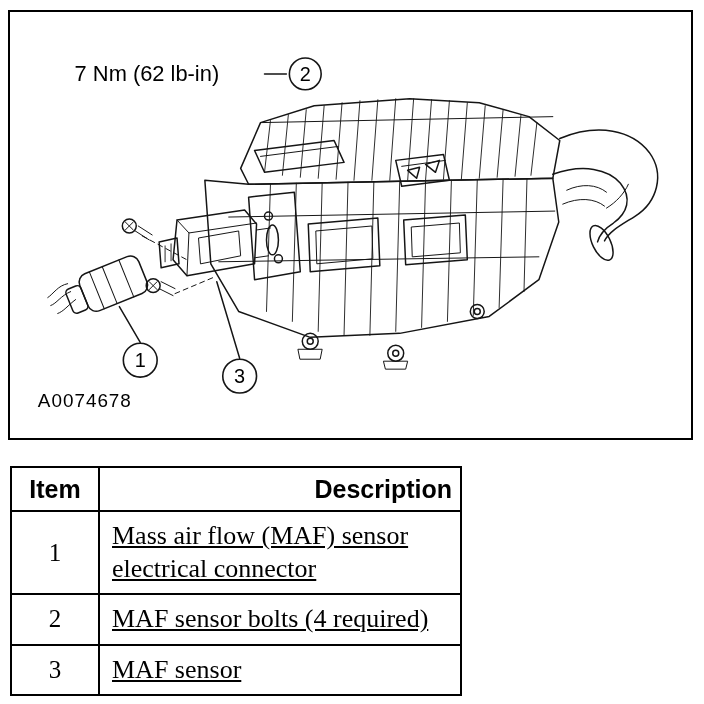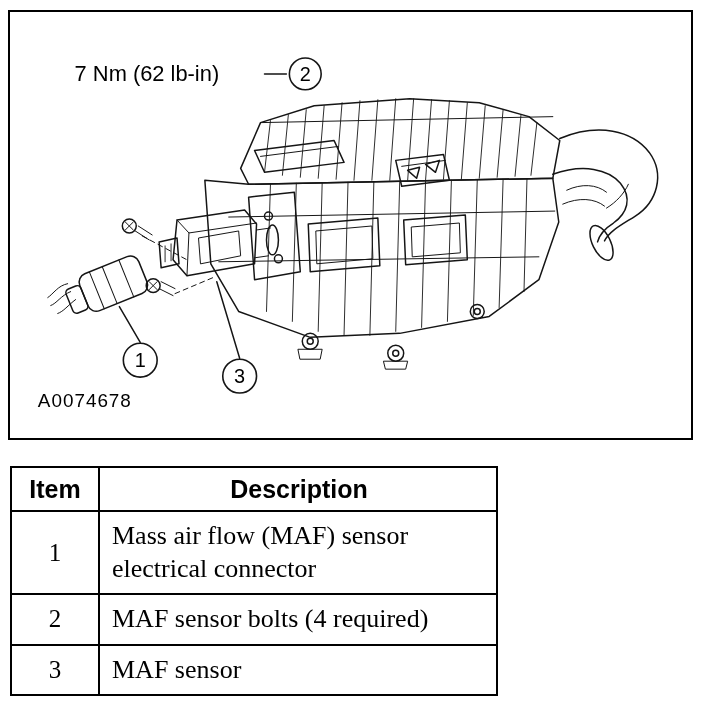--- a/index.html
+++ b/index.html
@@ -37,50 +37,51 @@
     stroke: none;
   }
   .torque-text { font-size: 22px; }
   .callout-num { font-size: 20px; }
   .figcode-text { font-size: 19px; letter-spacing: 1px; }
 
   table.parts-table {
     position: absolute;
     left: 10px;
     top: 466px;
-    width: 488px;
+    width: 452px;
     border-collapse: collapse;
     border: 2px solid #000;
     background: #fff;
   }
   table.parts-table th,
   table.parts-table td {
     border: 2px solid #000;
     vertical-align: middle;
   }
   th.col-item, th.col-desc {
     font-family: "Liberation Sans", sans-serif;
     font-weight: bold;
     font-size: 25px;
     height: 38px;
-    text-align: center;
+    text-align: right;
     padding: 2px 8px 2px 10px;
   }
   th.col-item { width: 78px; text-align: center; padding-left: 4px; padding-right: 4px; }
   td.cell-item {
     font-family: "Liberation Serif", serif;
     font-size: 25px;
     text-align: center;
     width: 78px;
   }
   td.cell-desc {
     font-family: "Liberation Serif", serif;
     font-size: 26px;
     line-height: 1.25;
     padding: 8px 8px 8px 12px;
+    text-decoration: underline;
   }
 </style>
 </head>
 <body>
 
 <div class="page">
 
   <div class="figure-frame">
     <svg viewBox="0 0 685 426" aria-hidden="true">
 

